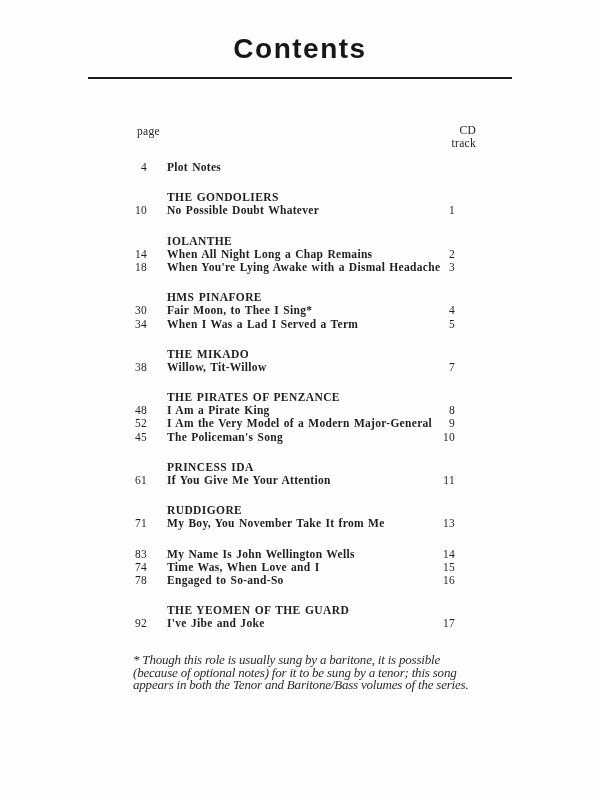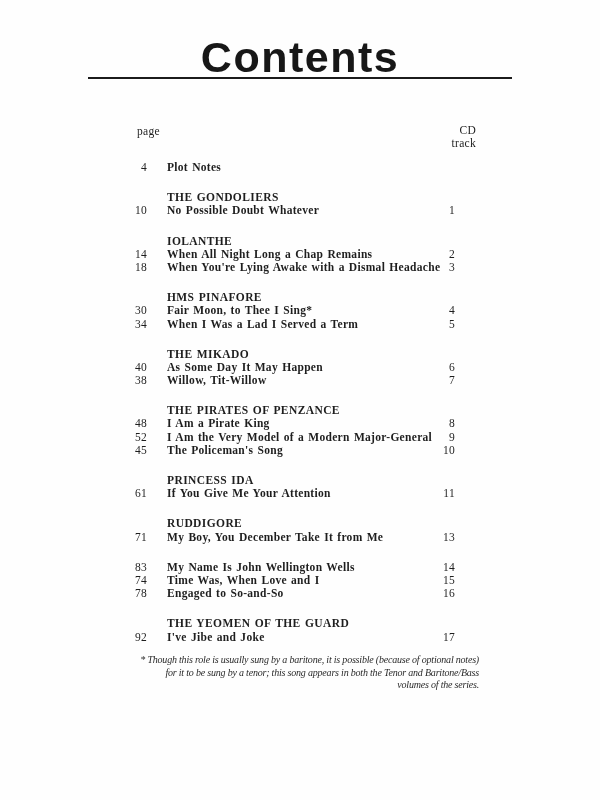--- a/index.html
+++ b/index.html
@@ -14,21 +14,21 @@
   }
   .title {
     position: absolute;
     top: 33px;
     left: 0;
     width: 600px;
     margin: 0;
     text-align: center;
     font-family: "Liberation Sans", sans-serif;
     font-weight: 700;
-    font-size: 43px;
+    font-size: 28px;
     letter-spacing: 1.5px;
     color: #171717;
   }
   .rule {
     position: absolute;
     top: 77px;
     left: 88px;
     width: 424px;
     height: 2px;
     background: #1b1b1b;
@@ -86,25 +86,24 @@
     left: 417px;
     width: 38px;
     text-align: right;
   }
   .footnote {
     position: absolute;
     top: 654px;
     left: 133px;
     width: 346px;
     font-style: italic;
-    font-size: 10px;
+    font-size: 13px;
     line-height: 12.5px;
     letter-spacing: -0.2px;
     color: #2a2a2a;
-    text-align: right;
   }
 </style>
 </head>
 <body>
 
 <div class="page">
   <h1 class="title">Contents</h1>
   <div class="rule"></div>
   <div class="page-head">page</div>
   <div class="cd-head">
@@ -157,25 +156,20 @@
           <span class="pg">34</span>
           <span class="ttl">When I Was a Lad I Served a Term</span>
           <span class="trk">5</span>
         </div>
       </div>
       <div class="group">
         <div class="row head">
           <span class="ttl">THE MIKADO</span>
         </div>
         <div class="row">
-          <span class="pg">40</span>
-          <span class="ttl">As Some Day It May Happen</span>
-          <span class="trk">6</span>
-        </div>
-        <div class="row">
           <span class="pg">38</span>
           <span class="ttl">Willow, Tit-Willow</span>
           <span class="trk">7</span>
         </div>
       </div>
       <div class="group">
         <div class="row head">
           <span class="ttl">THE PIRATES OF PENZANCE</span>
         </div>
         <div class="row">
@@ -203,21 +197,21 @@
           <span class="ttl">If You Give Me Your Attention</span>
           <span class="trk">11</span>
         </div>
       </div>
       <div class="group">
         <div class="row head">
           <span class="ttl">RUDDIGORE</span>
         </div>
         <div class="row">
           <span class="pg">71</span>
-          <span class="ttl">My Boy, You December Take It from Me</span>
+          <span class="ttl">My Boy, You November Take It from Me</span>
           <span class="trk">13</span>
         </div>
       </div>
       <div class="group">
         <div class="row">
           <span class="pg">83</span>
           <span class="ttl">My Name Is John Wellington Wells</span>
           <span class="trk">14</span>
         </div>
         <div class="row">

